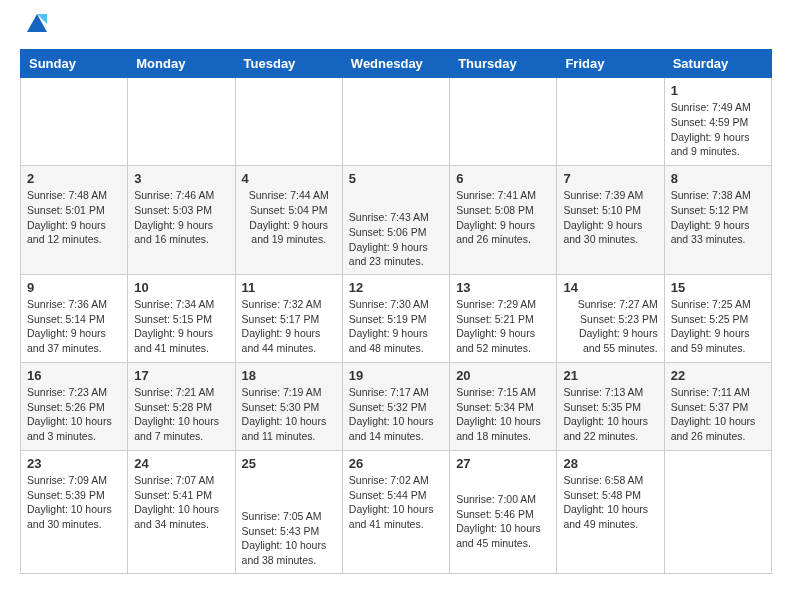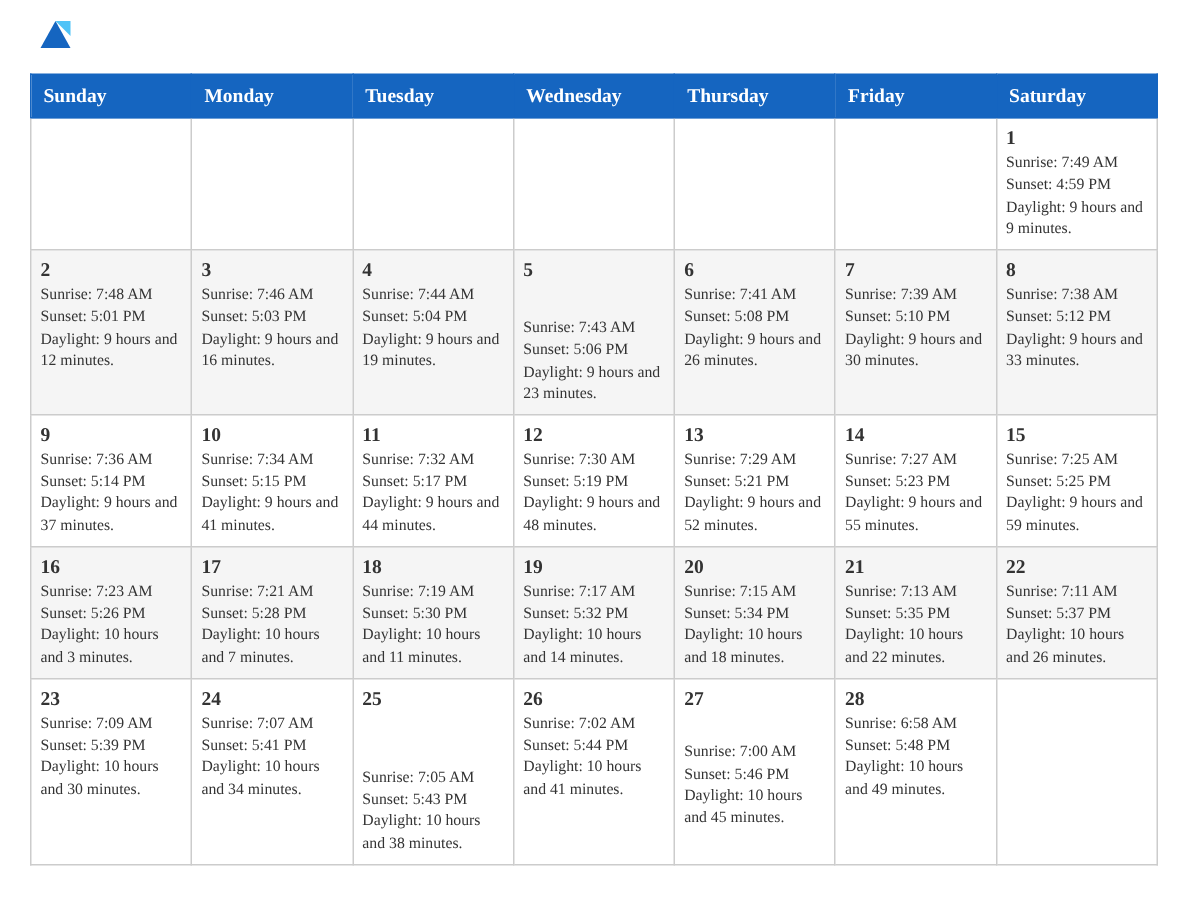--- a/index.html
+++ b/index.html
@@ -5,21 +5,20 @@
     * { box-sizing: border-box; margin: 0; padding: 0; }
     body {
       font-family: Arial, sans-serif;
       background: #fff;
       width: 792px;
       min-height: 612px;
     }
     .page {
       width: 792px;
       padding: 16px 20px 16px 20px;
-      font-family: Liberation Serif, serif;
     }
     .header-row {
       display: flex;
       align-items: flex-start;
       justify-content: space-between;
       margin-bottom: 10px;
     }
     .logo {
       display: flex;
       align-items: center;
@@ -152,21 +151,21 @@
 Daylight: 9 hours and 12 minutes.</div>
           </td>
           <td>
             <span class="day-number">3</span>
             <div class="day-info" style="white-space: pre-line;">Sunrise: 7:46 AM
 Sunset: 5:03 PM
 Daylight: 9 hours and 16 minutes.</div>
           </td>
           <td>
             <span class="day-number">4</span>
-            <div class="day-info" style="white-space: pre-line;">Sunrise: 7:44 AM
+            <div class="day-info" style="white-space: pre-line; text-align: center;">Sunrise: 7:44 AM
 Sunset: 5:04 PM
 Daylight: 9 hours and 19 minutes.</div>
           </td>
           <td>
             <span class="day-number">5</span>
             <div class="day-info" style="white-space: pre-line; margin-top: 24px;">Sunrise: 7:43 AM
 Sunset: 5:06 PM
 Daylight: 9 hours and 23 minutes.</div>
           </td>
           <td>
@@ -214,21 +213,21 @@
 Daylight: 9 hours and 48 minutes.</div>
           </td>
           <td>
             <span class="day-number">13</span>
             <div class="day-info" style="white-space: pre-line;">Sunrise: 7:29 AM
 Sunset: 5:21 PM
 Daylight: 9 hours and 52 minutes.</div>
           </td>
           <td>
             <span class="day-number">14</span>
-            <div class="day-info" style="white-space: pre-line;">Sunrise: 7:27 AM
+            <div class="day-info" style="white-space: pre-line; text-align: right;">Sunrise: 7:27 AM
 Sunset: 5:23 PM
 Daylight: 9 hours and 55 minutes.</div>
           </td>
           <td>
             <span class="day-number">15</span>
             <div class="day-info" style="white-space: pre-line;">Sunrise: 7:25 AM
 Sunset: 5:25 PM
 Daylight: 9 hours and 59 minutes.</div>
           </td>
         </tr>

